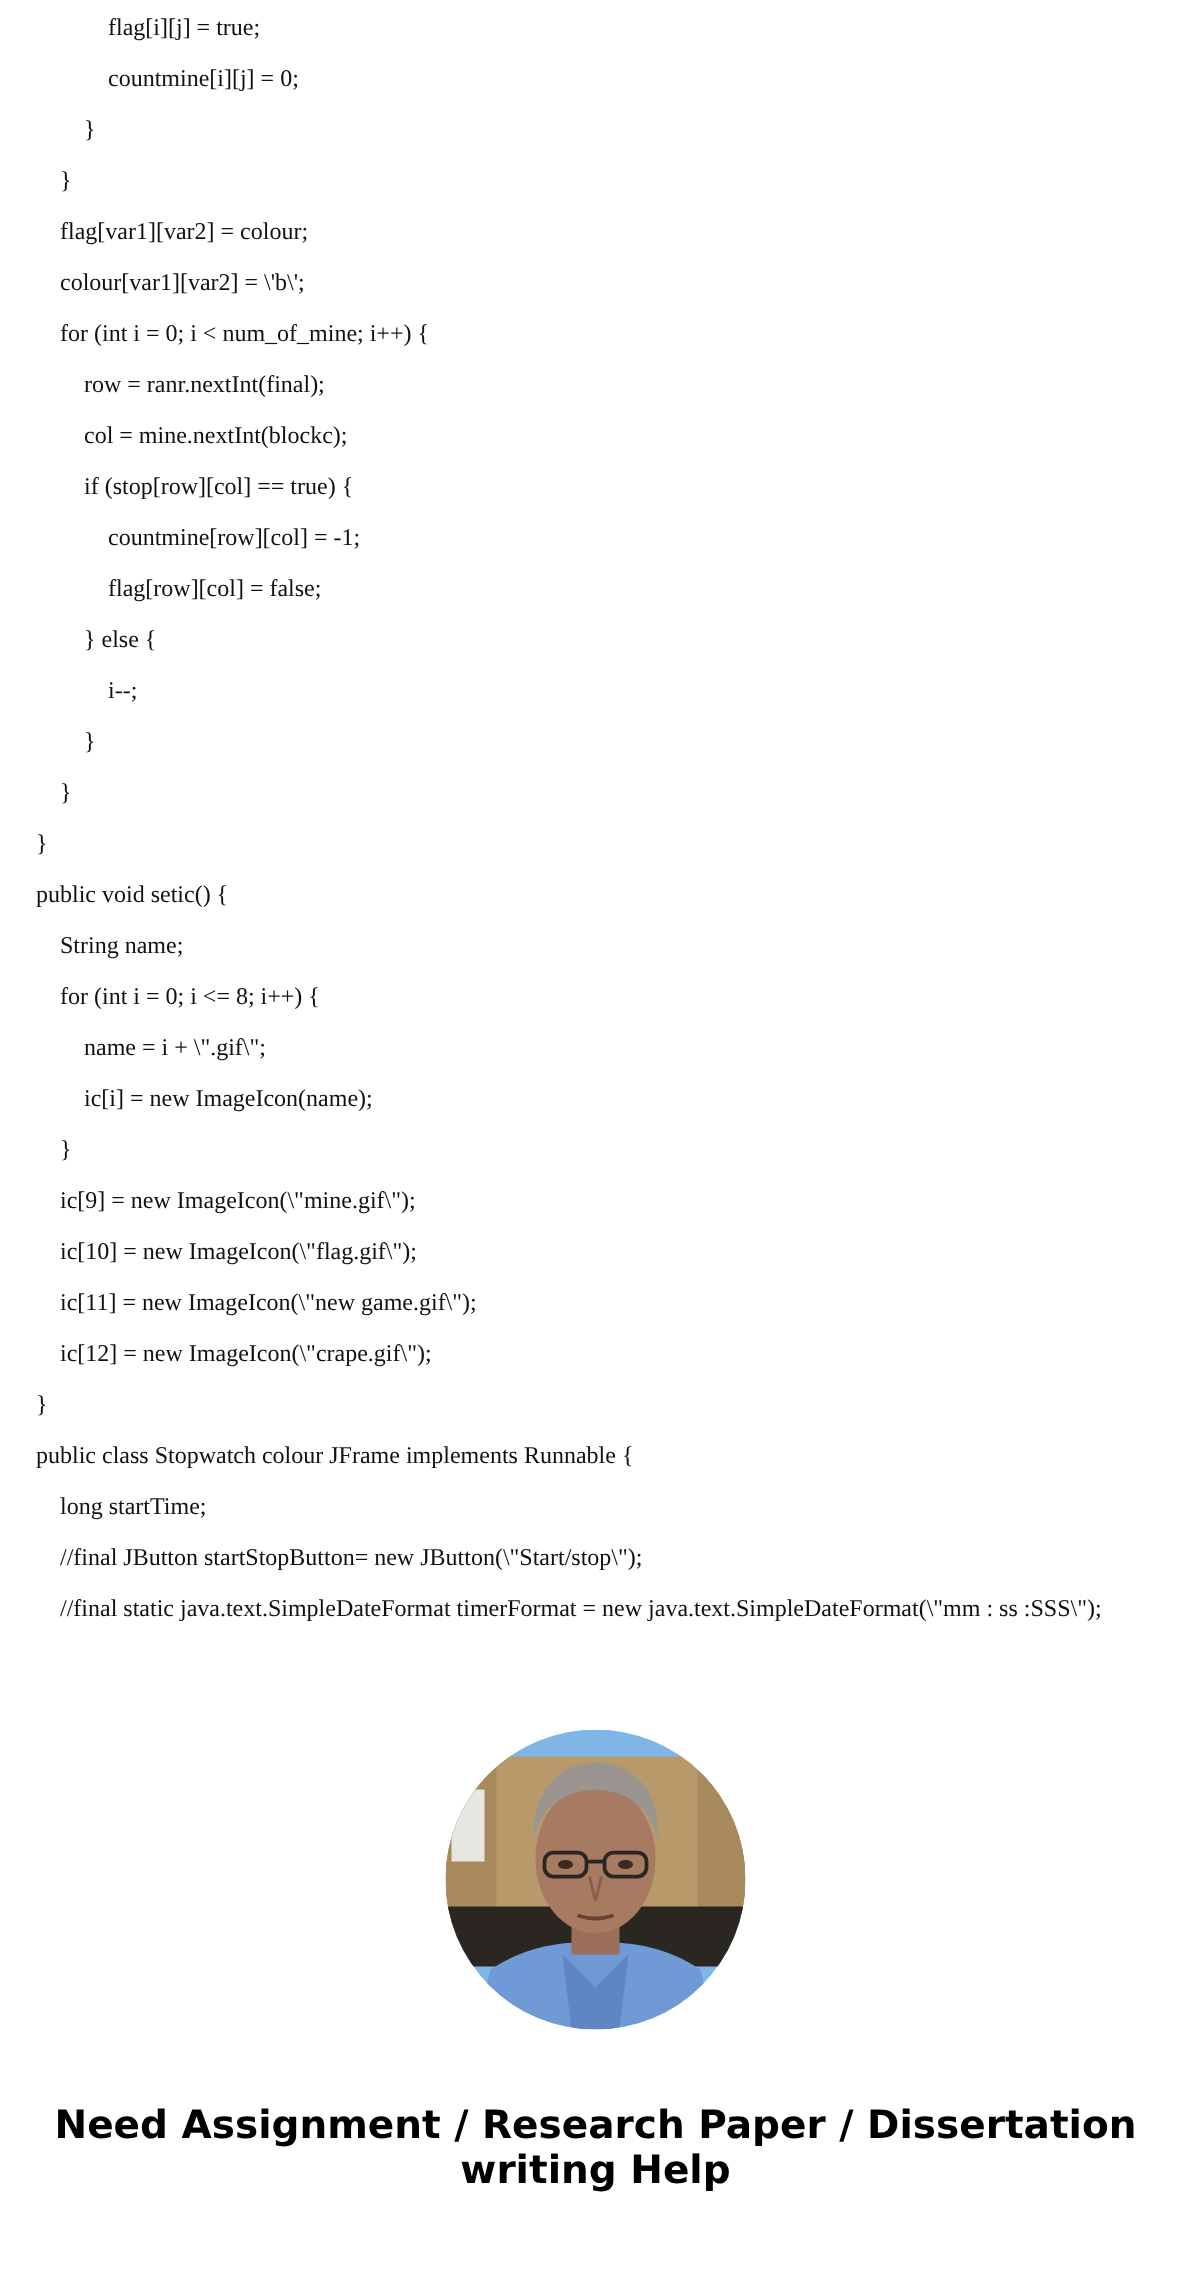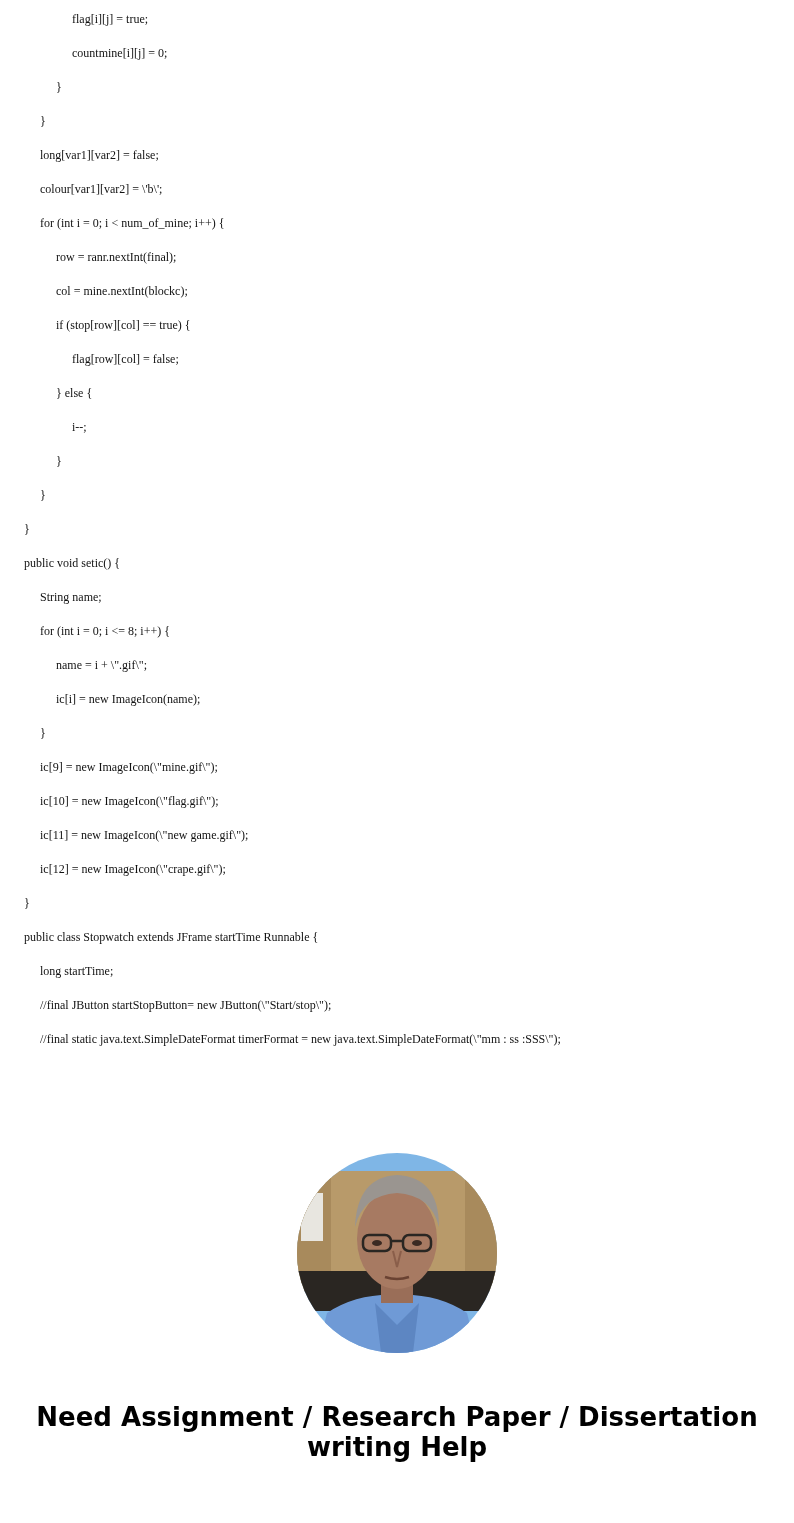--- a/index.html
+++ b/index.html
@@ -14,21 +14,21 @@
       overflow: hidden;
       color: #111111;
     }
     .code {
       position: absolute;
       left: 0;
       top: 0;
       width: 794px;
       padding-top: 2px;
       font-family: "Liberation Serif", serif;
-      font-size: 12px;
+      font-size: 16px;
     }
     .line {
       height: 34px;
       line-height: 34px;
       white-space: pre;
     }
     .ind0 { padding-left: 24px; }
     .ind1 { padding-left: 40px; }
     .ind2 { padding-left: 56px; }
     .ind3 { padding-left: 72px; }
@@ -59,44 +59,45 @@
     .cta div { white-space: nowrap; }
   </style>
 </head>
 <body>
 
 <div class="code">
   <div class="line ind3">flag[i][j] = true;</div>
   <div class="line ind3">countmine[i][j] = 0;</div>
   <div class="line ind2">}</div>
   <div class="line ind1">}</div>
-  <div class="line ind1">long[var1][var2] = false;</div>
+  <div class="line ind1">flag[var1][var2] = colour;</div>
   <div class="line ind1">colour[var1][var2] = \'b\';</div>
   <div class="line ind1">for (int i = 0; i &lt; num_of_mine; i++) {</div>
   <div class="line ind2">row = ranr.nextInt(final);</div>
   <div class="line ind2">col = mine.nextInt(blockc);</div>
   <div class="line ind2">if (stop[row][col] == true) {</div>
+  <div class="line ind3">countmine[row][col] = -1;</div>
   <div class="line ind3">flag[row][col] = false;</div>
   <div class="line ind2">} else {</div>
   <div class="line ind3">i--;</div>
   <div class="line ind2">}</div>
   <div class="line ind1">}</div>
   <div class="line ind0">}</div>
   <div class="line ind0">public void setic() {</div>
   <div class="line ind1">String name;</div>
   <div class="line ind1">for (int i = 0; i &lt;= 8; i++) {</div>
   <div class="line ind2">name = i + \".gif\";</div>
   <div class="line ind2">ic[i] = new ImageIcon(name);</div>
   <div class="line ind1">}</div>
   <div class="line ind1">ic[9] = new ImageIcon(\"mine.gif\");</div>
   <div class="line ind1">ic[10] = new ImageIcon(\"flag.gif\");</div>
   <div class="line ind1">ic[11] = new ImageIcon(\"new game.gif\");</div>
   <div class="line ind1">ic[12] = new ImageIcon(\"crape.gif\");</div>
   <div class="line ind0">}</div>
-  <div class="line ind0">public class Stopwatch extends JFrame startTime Runnable {</div>
+  <div class="line ind0">public class Stopwatch colour JFrame implements Runnable {</div>
   <div class="line ind1">long startTime;</div>
   <div class="line ind1">//final JButton startStopButton= new JButton(\"Start/stop\");</div>
   <div class="line ind1">//final static java.text.SimpleDateFormat timerFormat = new java.text.SimpleDateFormat(\"mm : ss :SSS\");</div>
 </div>
 
 <div class="avatar-wrap">
   <svg width="200" height="200" viewBox="0 0 200 200">
     <rect x="0" y="0" width="200" height="200" fill="#7fb6e6"></rect>
     <rect x="0" y="18" width="200" height="120" fill="#b89a6a"></rect>
     <rect x="0" y="20" width="34" height="110" fill="#a88a5c"></rect>

